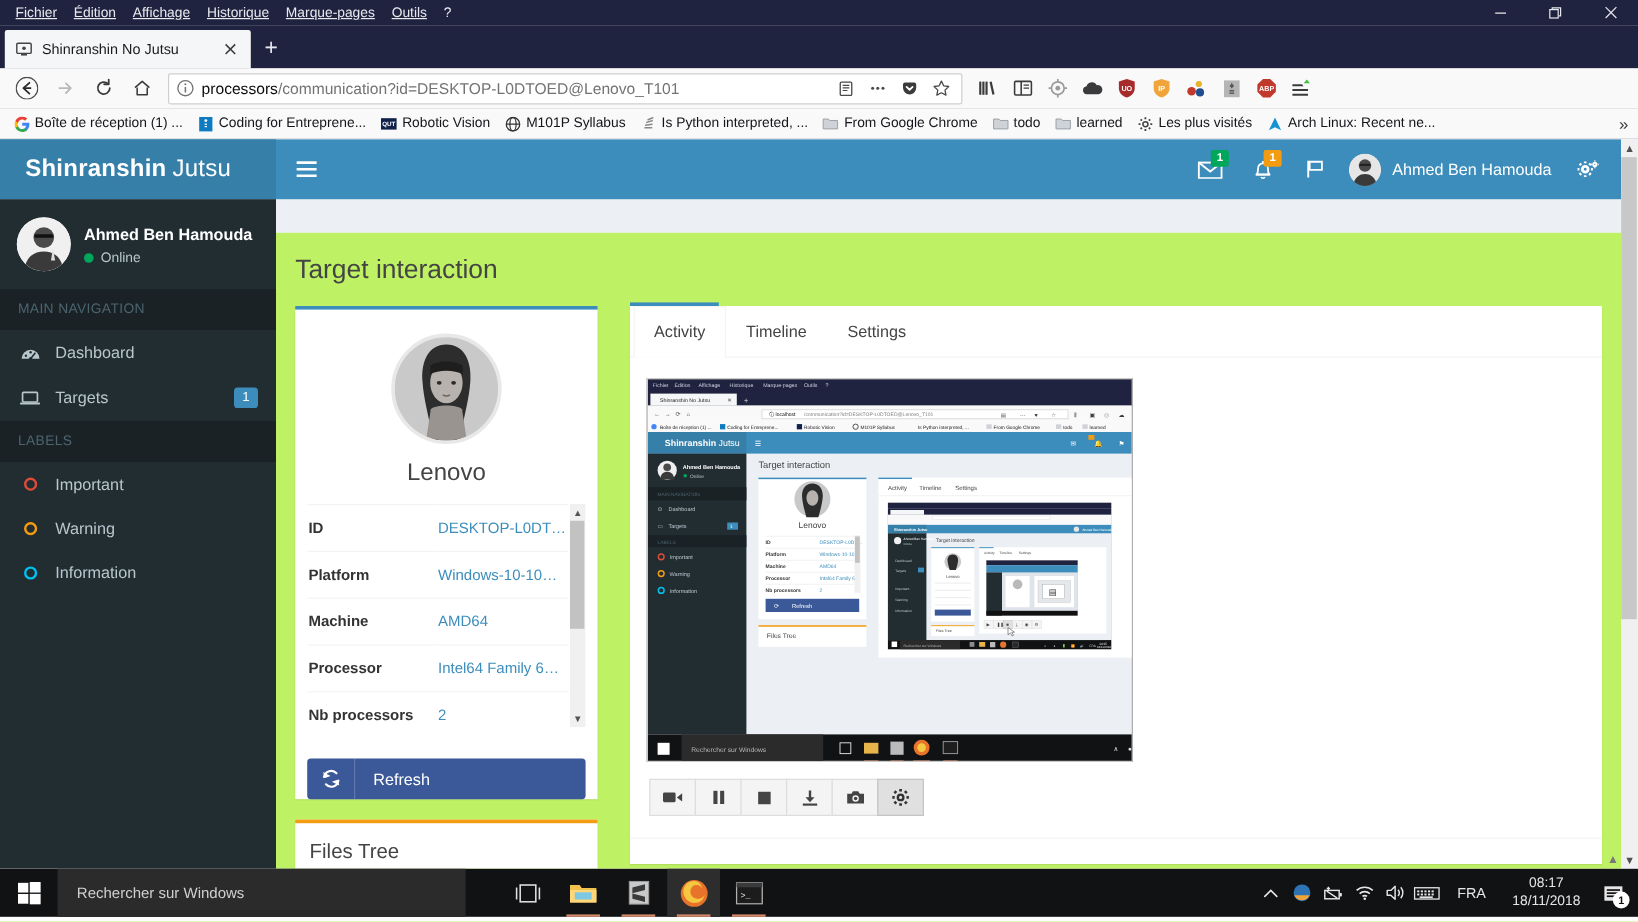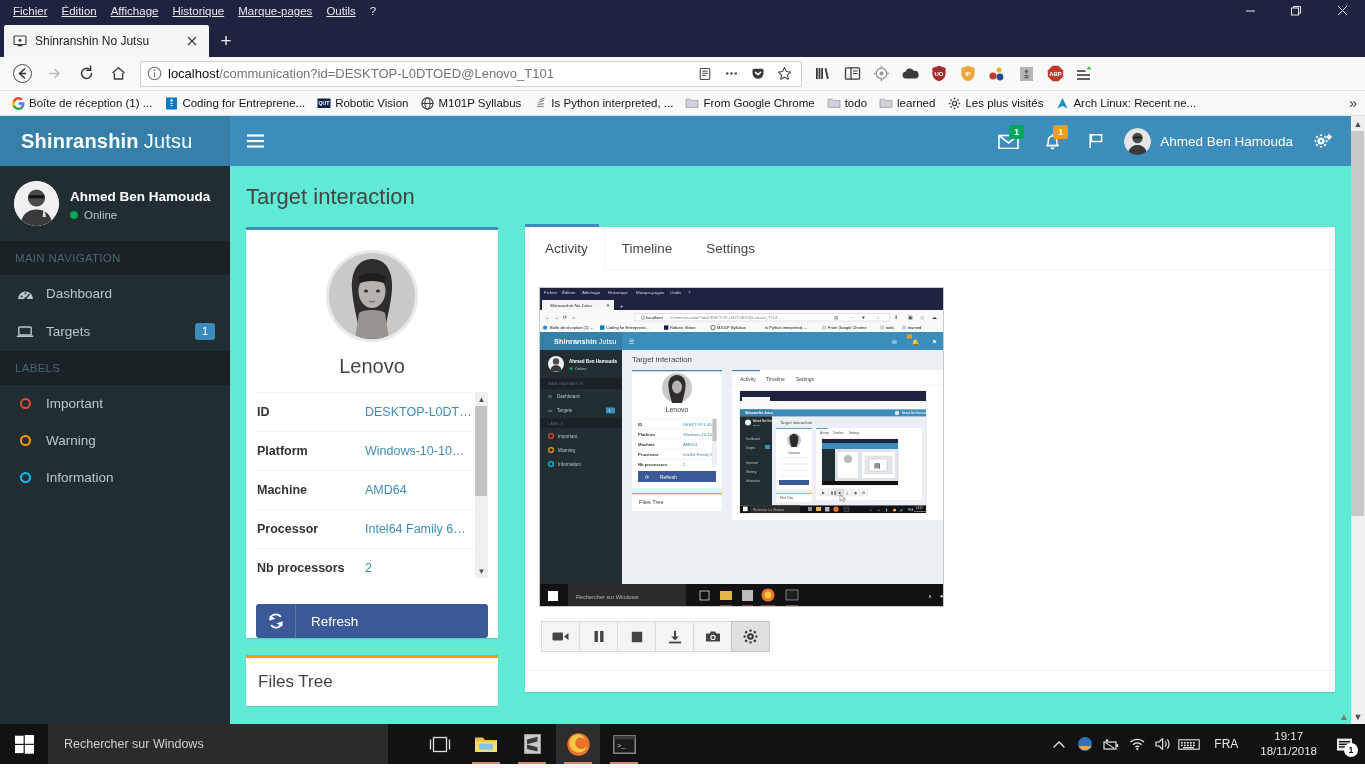--- a/index.html
+++ b/index.html
@@ -125,21 +125,21 @@
   .side-item .si-ico { width:20px; display:flex; align-items:center; justify-content:center; flex:none; }
   .side-item .si-badge {
     margin-left:auto; background:#3c8dbc; color:#fff; font-size:11px; border-radius:3px;
     padding:2px 7px; line-height:13px;
   }
   .ring { width:11px; height:11px; border-radius:50%; border:2.2px solid #dd4b39; display:inline-block; }
   .ring.orange { border-color:#f39c12; }
   .ring.blue { border-color:#00c0ef; }
 
   
-  .content { flex:1; background:#5eead4; padding:14px 16px 0 16px; position:relative; overflow:hidden; }
+  .content { flex:1; background:#bef264; padding:14px 16px 0 16px; position:relative; overflow:hidden;margin-top:28px; }
   .page-title { font-size:22px; color:#444; font-weight:400; padding:4px 0 17px 0; }
   .cols { display:flex; gap:27px; align-items:flex-start; }
   .col-left { width:252px; flex:none; }
   .col-right { flex:1; }
 
   .box { background:#fff; border-top:3px solid #3c8dbc; box-shadow:0 1px 1px rgba(0,0,0,.1); }
   .box.orange-top { border-top-color:#f39c12; }
   .box.tabbed { border-top:none; }
 
   .profile-body { padding:16px 10px 12px 10px; }
@@ -297,21 +297,21 @@
   </div>
 
   <div class="urlbar">
     <span class="ident">
       <svg width="15" height="15" viewBox="0 0 15 15">
           <circle cx="7.5" cy="7.5" r="6.3" fill="none" stroke="currentColor" stroke-width="1.1"></circle>
           <line x1="7.5" y1="6.6" x2="7.5" y2="11" stroke="currentColor" stroke-width="1.3"></line>
           <circle cx="7.5" cy="4.2" r="0.85" fill="currentColor"></circle>
         </svg>
     </span>
-    <span class="urltext"><span class="host">localhost</span><span class="rest">/communication?id=DESKTOP-L0DTOED@Lenovo_T101</span></span>
+    <span class="urltext"><span class="host">processors</span><span class="rest">/communication?id=DESKTOP-L0DTOED@Lenovo_T101</span></span>
     <span class="u-icon">
       <svg width="14" height="14" viewBox="0 0 14 14">
           <rect x="2.2" y="1.5" width="9.6" height="11" rx="1" fill="none" stroke="currentColor" stroke-width="1.1"></rect>
           <line x1="4.2" y1="4.2" x2="9.8" y2="4.2" stroke="currentColor" stroke-width="1"></line>
           <line x1="4.2" y1="6.3" x2="9.8" y2="6.3" stroke="currentColor" stroke-width="1"></line>
           <line x1="4.2" y1="8.4" x2="8.2" y2="8.4" stroke="currentColor" stroke-width="1"></line>
         </svg>
     </span>
     <span class="u-icon">
       <svg width="15" height="15" viewBox="0 0 15 15">
@@ -1212,21 +1212,21 @@
             <rect x="6" y="6.6" width="1.8" height="1.6"></rect>
             <rect x="9" y="6.6" width="1.8" height="1.6"></rect>
             <rect x="12" y="6.6" width="1.8" height="1.6"></rect>
             <rect x="15" y="6.6" width="1.8" height="1.6"></rect>
             <rect x="5" y="9" width="11" height="1.4"></rect>
           </g>
         </svg>
     </div>
     <div class="tr-lang">FRA</div>
     <div class="tr-clock">
-      <div>19:17</div>
+      <div>08:17</div>
       <div>18/11/2018</div>
     </div>
     <div class="tr-notif">
       <svg width="17" height="15" viewBox="0 0 17 15">
           <rect x="1" y="1.6" width="15" height="12" fill="#e6e6e6"></rect>
           <g fill="#111">
             <rect x="3" y="4" width="11" height="1.4"></rect>
             <rect x="3" y="6.6" width="11" height="1.4"></rect>
             <rect x="3" y="9.2" width="7" height="1.4"></rect>
           </g>

